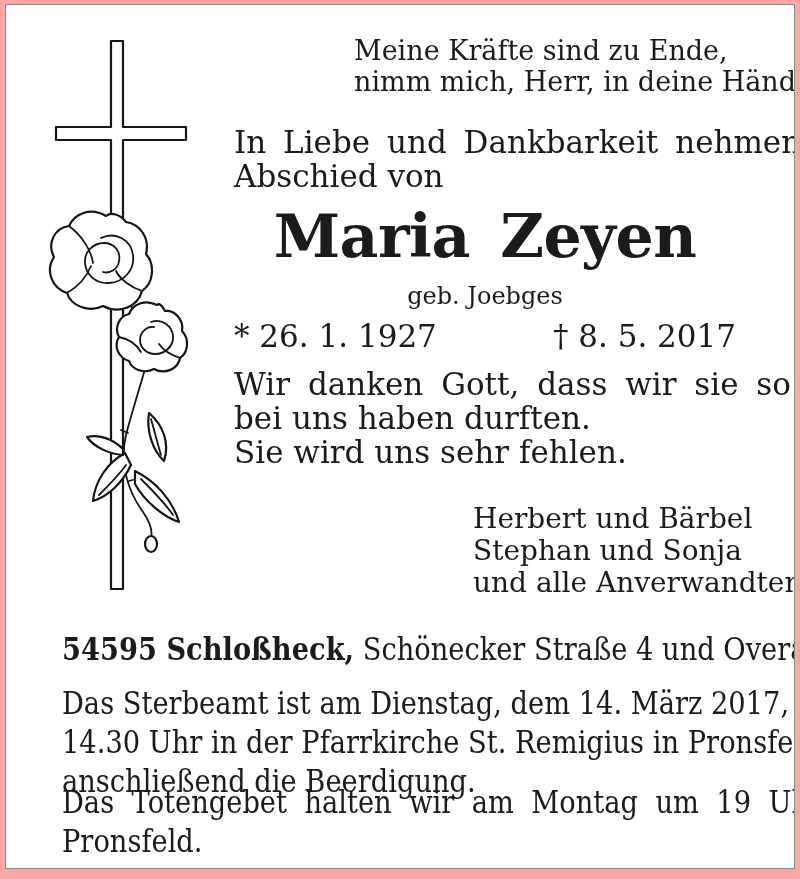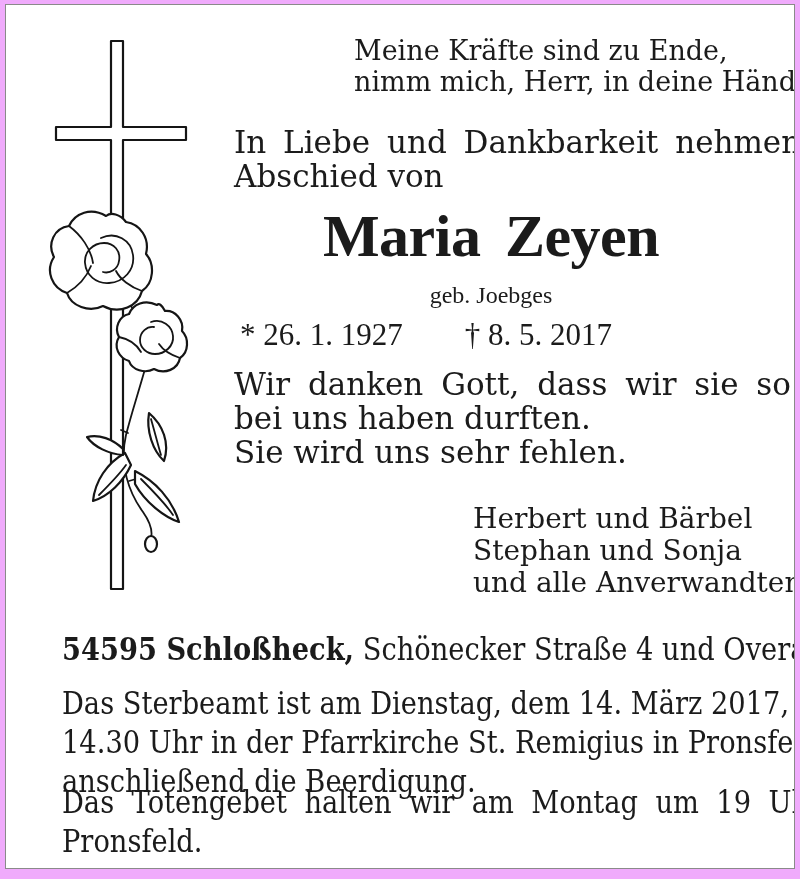--- a/index.html
+++ b/index.html
@@ -7,21 +7,21 @@
     padding: 0;
     width: 800px;
     height: 879px;
     background: #000000;
     font-family: "DejaVu Serif", "Liberation Serif", serif;
   }
   .frame {
     position: relative;
     width: 800px;
     height: 879px;
-    background: #f0abfc;
+    background: #fca5a5;
   }
   .card {
     position: absolute;
     left: 5px;
     top: 4px;
     right: 5px;
     bottom: 10px;
     background: #ffffff;
     border: 1px solid #8a8a8a;
     overflow: hidden;
@@ -46,42 +46,41 @@
 
   .intro {
     left: 228px;
     top: 120px;
     font-size: 31px;
     line-height: 34px;
   }
   .intro .l0 { word-spacing: 7px; }
 
   .name-col {
-    left: 234px;
+    left: 228px;
     top: 198px;
     width: 502px;
     text-align: center;
-    font-family: Liberation Serif, serif;
   }
   .deceased-name {
     font-size: 60px;
     font-weight: bold;
     line-height: 1.12;
     letter-spacing: -0.5px;
     word-spacing: 10px;
   }
   .maiden-name {
     font-size: 24px;
     margin-top: 12px;
   }
   .dates {
     margin-top: 8px;
     font-size: 31px;
     display: flex;
-    justify-content: flex-start;
+    justify-content: space-between;
     gap: 62px;
   }
 
   .tribute {
     left: 228px;
     top: 362px;
     font-size: 31px;
     line-height: 34px;
   }
   .tribute .l0 { word-spacing: 8px; }

